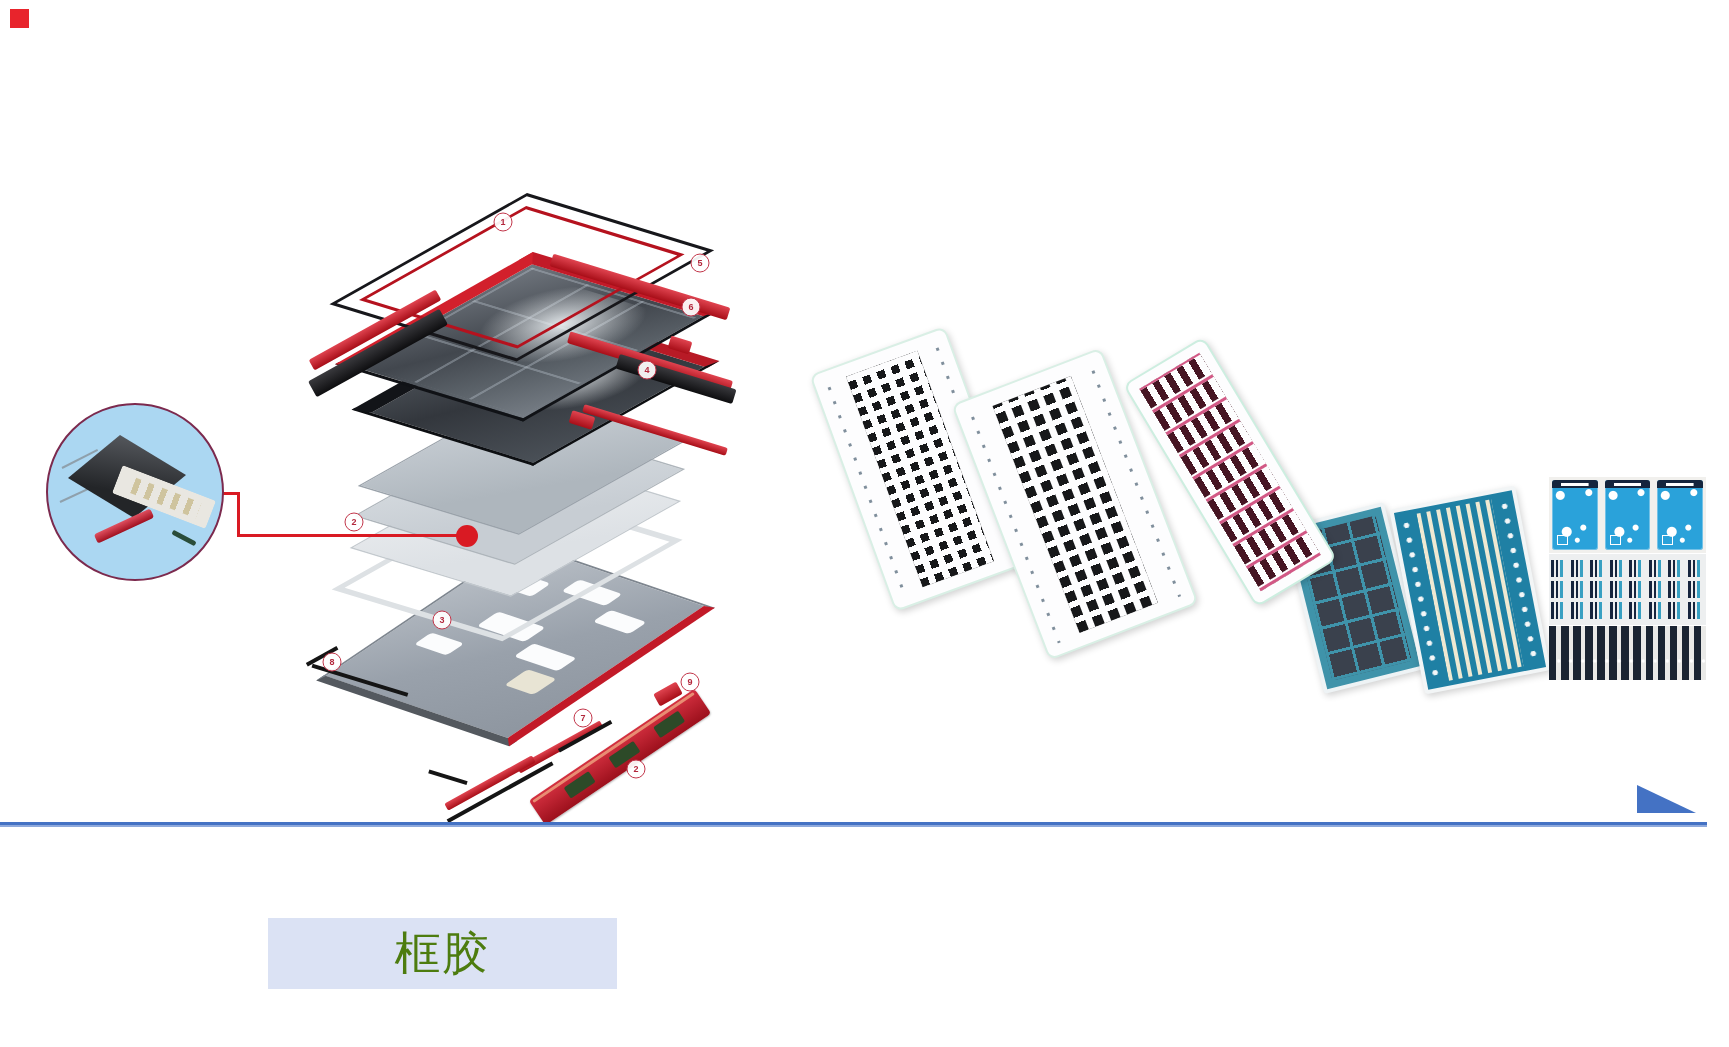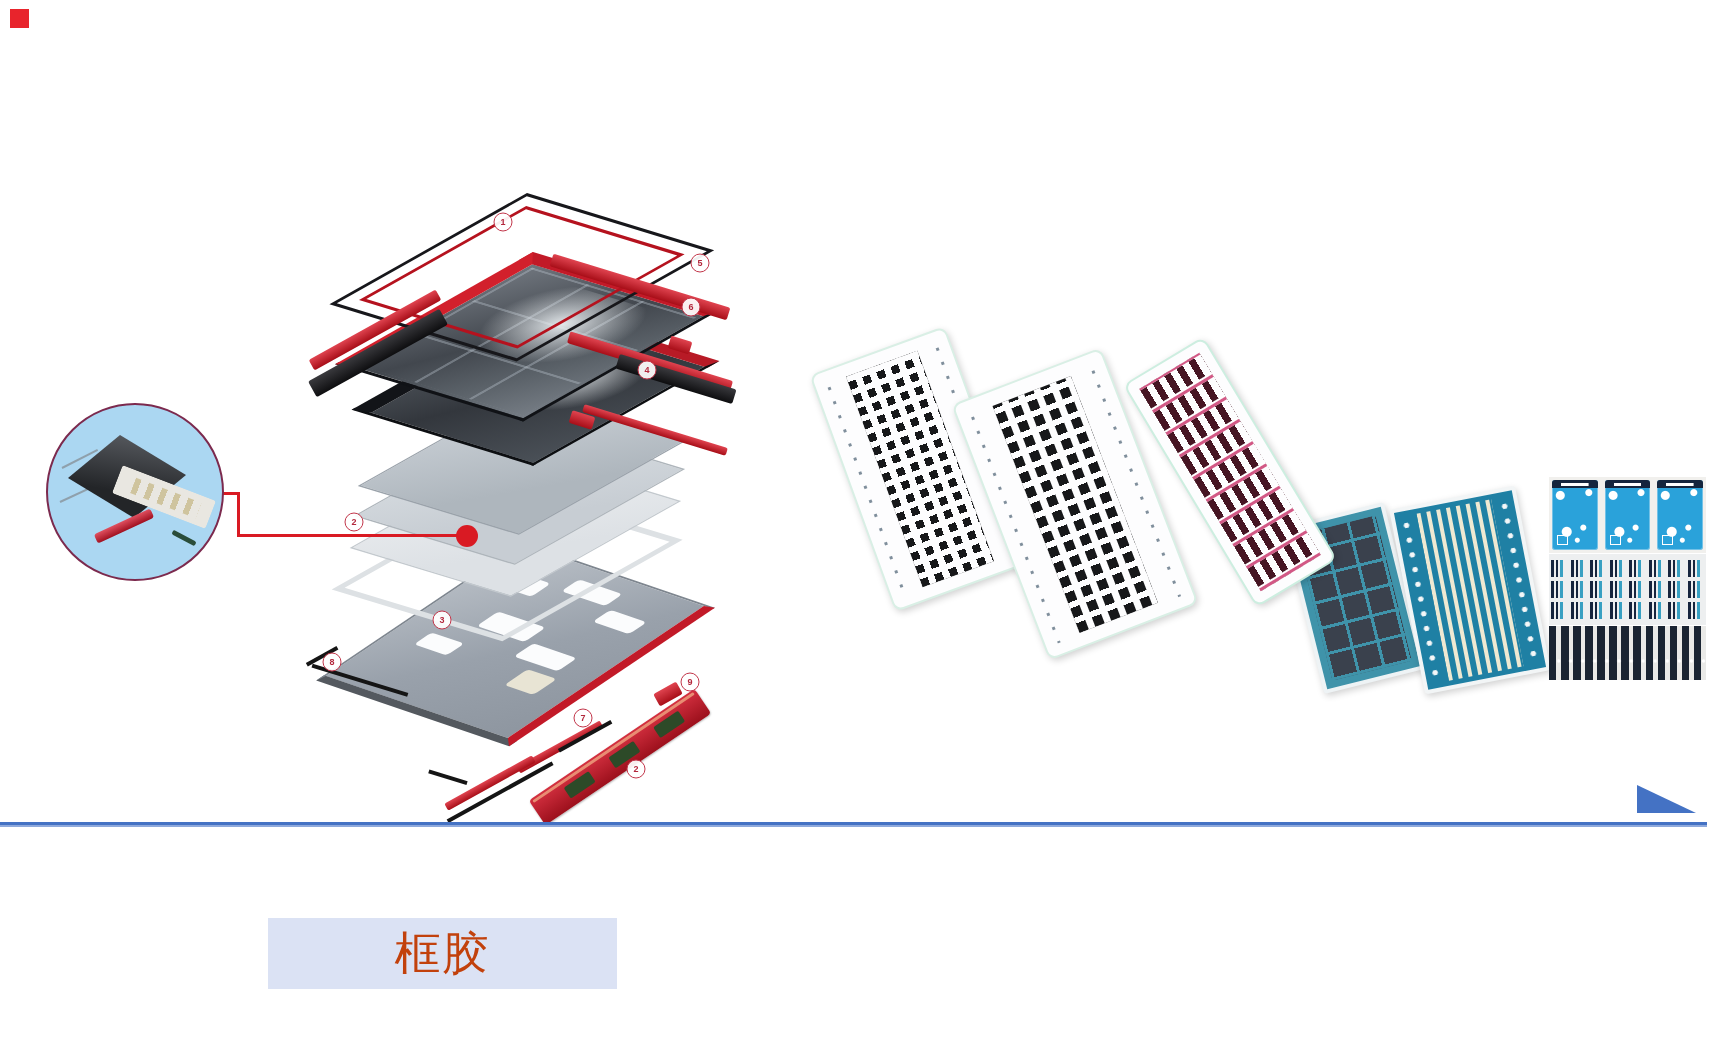--- a/index.html
+++ b/index.html
@@ -272,17 +272,17 @@
       <div class="f-row"></div>
       <div class="f-row"></div>
     </div>
     <div class="f-bot"></div>
   </div>
 
   <div class="sep-dark" style="background: rgb(68, 114, 196);"></div>
   <div class="sep-light" style="background: rgb(142, 169, 220);"></div>
   <div class="corner-tri" style="background: rgb(68, 114, 196);"></div>
 
-  <div class="label-box label-left" style="background: rgb(219, 226, 244); color: #c2410c;">
+  <div class="label-box label-left" style="background: rgb(219, 226, 244); color: #4d7c0f;">
     <span>框胶</span>
   </div>
 
 </div>
 
 </body></html>

